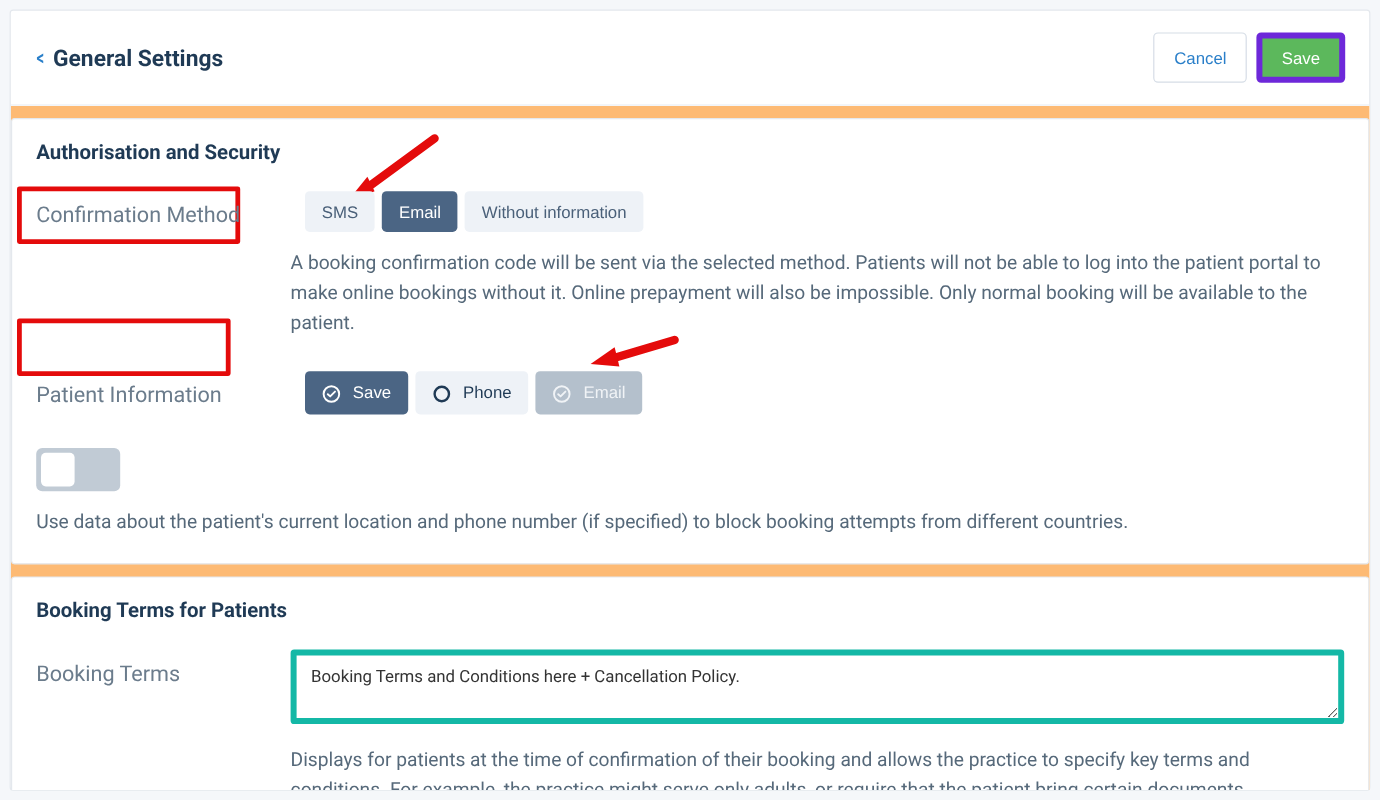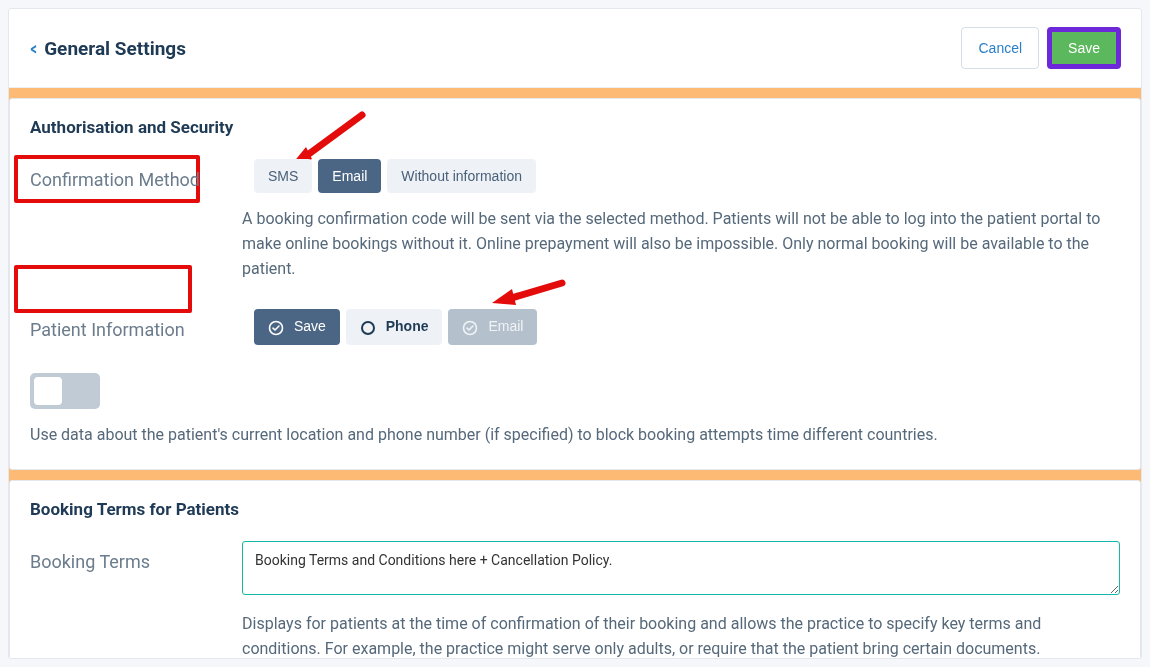--- a/index.html
+++ b/index.html
@@ -84,21 +84,21 @@
   .toggle {
     position: relative; width: 70px; height: 36px; background: #c1cbd5;
     border-radius: 5px; cursor: pointer;
   }
   .toggle-knob {
     position: absolute; left: 4px; top: 4px; width: 28px; height: 28px;
     background: #fff; border-radius: 4px;
   }
 
   .textarea {
-    width: 100%; min-height: 54px; border: 1px solid #14b8a6; border-radius: 3px;
+    width: 100%; min-height: 54px; border: 5px solid #14b8a6; border-radius: 3px;
     padding: 10px 12px; font-family: inherit; font-size: 14px; resize: vertical;
     color: #333;
   }
 
   
   .highlight-box {
     position: absolute; border: 4px solid #e40b0b; border-radius: 2px;
     pointer-events: none;
   }
   
@@ -168,41 +168,41 @@
                   </svg>
               </span>
               <span>Save</span>
             </button>
             <button class="pill">
               <span class="radio-icon">
                 <svg width="16" height="16" viewBox="0 0 16 16">
                     <circle cx="8" cy="8" r="6" fill="none" stroke="#1f3a55" stroke-width="2"></circle>
                   </svg>
               </span>
-              <span style="color:#1f3a55;font-weight:bold;">Phone</span>
+              <span style="color:#1f3a55;">Phone</span>
             </button>
             <button class="pill disabled">
               <span class="radio-icon">
                 <svg width="16" height="16" viewBox="0 0 16 16">
                     <circle cx="8" cy="8" r="6.5" fill="none" stroke="#f0f3f6" stroke-width="1.6"></circle>
                     <path d="M5 8.2 L7 10 L11 6" fill="none" stroke="#f0f3f6" stroke-width="1.6" stroke-linecap="round" stroke-linejoin="round"></path>
                   </svg>
               </span>
               <span>Email</span>
             </button>
           </div>
         </div>
       </div>
 
       <div class="row">
         <div class="control-col">
           <div class="toggle">
             <div class="toggle-knob"></div>
           </div>
-          <p class="helper">Use data about the patient's current location and phone number (if specified) to block booking attempts time different countries.</p>
+          <p class="helper">Use data about the patient's current location and phone number (if specified) to block booking attempts from different countries.</p>
         </div>
       </div>
     </div>
 
     <div class="card">
       <h2 class="section-title">Booking Terms for Patients</h2>
 
       <div class="row">
         <div class="label-col">Booking Terms</div>
         <div class="control-col">

